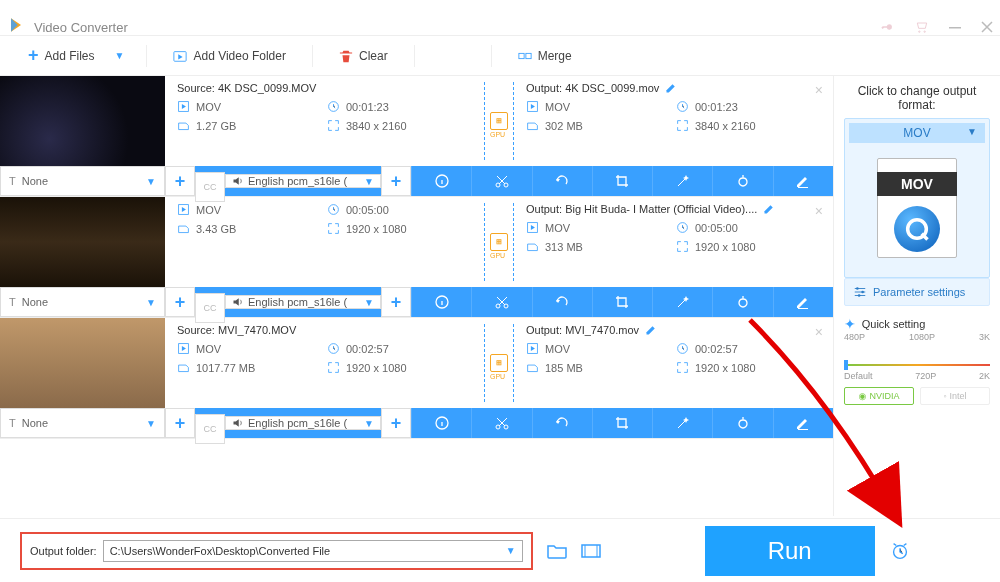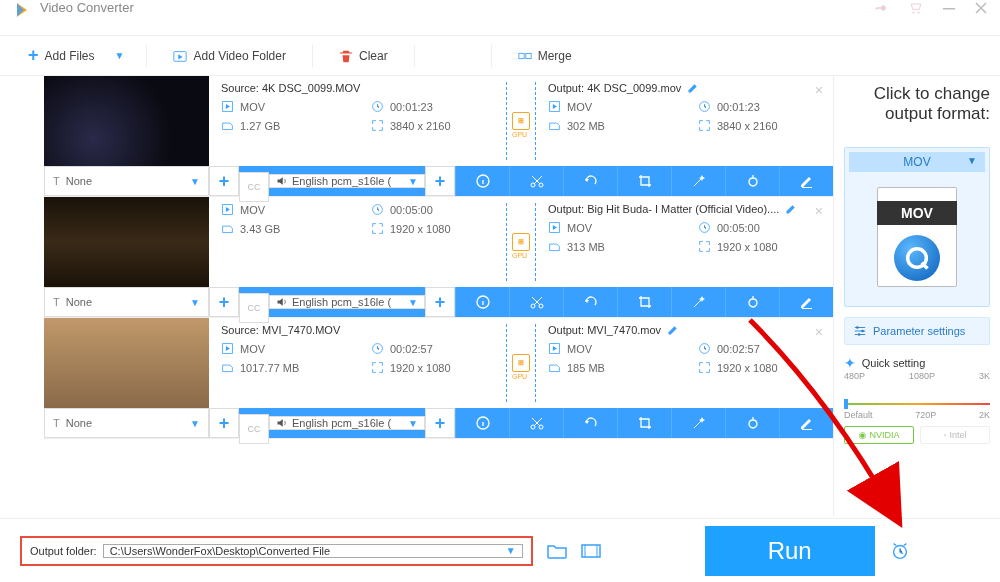--- a/index.html
+++ b/index.html
@@ -1,36 +1,36 @@
 <!DOCTYPE html>
 <html><head>
 <meta charset="utf-8">
 <style>
 * { box-sizing: border-box; margin: 0; padding: 0; font-family: "Segoe UI", Arial, sans-serif; }
 body { background: #fff; width: 1000px; height: 582px; overflow: hidden; position: relative; color: #555; font-size: 12px; }
 
 
-.titlebar { height: 36px; display: flex; align-items: flex-start; padding: 0 12px; border-bottom: 1px solid #eee; }
+.titlebar { height: 36px; display: flex; align-items: flex-end; padding: 0 6px; border-bottom: 1px solid #eee; }
 .app-logo { width: 20px; height: 20px; margin-right: 8px; }
 .app-title { color: #888; font-size: 13px; }
 .titlebar-right { margin-left: auto; display: flex; gap: 18px; align-items: center; }
 .titlebar-right .icon { color: #ddd; width: 16px; height: 16px; cursor: pointer; }
 .win-btn { width: 14px; height: 14px; color: #999; cursor: pointer; }
 
 
 .toolbar { height: 40px; display: flex; align-items: center; padding: 0 20px; gap: 8px; border-bottom: 1px solid #eee; }
 .tool-btn { display: flex; align-items: center; gap: 6px; color: #444; cursor: pointer; padding: 4px 8px; }
 .tool-plus { color: #39a0ff; font-size: 18px; font-weight: bold; }
 .tool-sep { width: 1px; height: 22px; background: #eee; margin: 0 10px; }
 .tool-caret { color: #39a0ff; font-size: 10px; margin: 0 4px; }
 .tool-icon { width: 14px; height: 14px; }
 
 
 .main { display: flex; height: 440px; }
-.list { flex: 1; overflow: hidden; border-right: 1px solid #eee; padding-left: 44px; }
+.list { flex: 1; overflow: hidden; border-right: 1px solid #eee; }
 .sidebar { width: 166px; padding: 8px 10px; }
 
 
 .item { border-bottom: 1px solid #eee; }
 .item-top { display: flex; height: 90px; }
 .thumb { width: 165px; height: 90px; background: #222; display: flex; align-items: center; justify-content: center; position: relative; }
 .thumb.night::after{content:"";position:absolute;inset:0;background:radial-gradient(circle at 30% 70%, #2a2a4a 0%, #0a0a12 60%);}
 .thumb.dark::after{content:"";position:absolute;inset:0;background:linear-gradient(#1a1208,#3a2a18 50%,#1a1208);}
 .thumb.room::after{content:"";position:absolute;inset:0;background:linear-gradient(#c0986a,#8a6a4a);}
 .io { display: flex; flex: 1; }
@@ -54,47 +54,47 @@
 .ab-subtitle .caret { margin-left: auto; color: #39a0ff; font-size: 10px; }
 .ab-btn { width: 30px; height: 30px; display: flex; align-items: center; justify-content: center; color: #fff; cursor: pointer; }
 .ab-btn.white { background: #fff; color: #39a0ff; border: 1px solid #ddd; }
 .ab-btn.cc { background: #fff; color: #bbb; border: 1px solid #ddd; font-size: 9px; font-weight: normal; margin-top: 12px; }
 .ab-audio { width: 156px; background: #fff; border: 1px solid #ddd; display: flex; align-items: center; padding: 0 6px; gap: 4px; color: #555; font-size: 11px; }
 .ab-audio .caret { margin-left: auto; color: #39a0ff; font-size: 10px; }
 .ab-tools { flex: 1; display: flex; }
 .ab-tools .ab-btn { flex: 1; border-left: 1px solid rgba(255,255,255,0.15); }
 
 
-.sb-label { text-align: right; font-size: 17px; color: #333; margin-bottom: 23px; }
+.sb-label { text-align: center; font-size: 12px; color: #333; margin-bottom: 6px; }
 .sb-format { border: 1px solid #bde1ff; background: #eaf5ff; border-radius: 2px; padding: 4px; }
 .sb-format-head { background: #bde1ff; color: #2a7cc7; text-align: center; font-size: 12px; padding: 3px; position: relative; cursor: pointer; }
 .sb-format-head .caret { position: absolute; right: 8px; color: #2a7cc7; font-size: 10px; }
 .sb-format-img { height: 130px; display: flex; align-items: center; justify-content: center; background: #eaf5ff; }
 .mov-icon { width: 80px; height: 100px; position: relative; }
 .mov-icon .page { position:absolute; inset:0; background:#fff; border:1px solid #bbb; border-radius:2px; }
 .mov-icon .band { position:absolute; top:14px; left:0; right:0; height:24px; background:#333; color:#fff; font-size:14px; font-weight:bold; display:flex; align-items:center; justify-content:center; }
 .mov-icon .qt { position:absolute; bottom:6px; left:50%; transform:translateX(-50%); width:46px; height:46px; border-radius:50%; background:radial-gradient(circle at 35% 30%, #5ab8ff, #0a5db8); display:flex; align-items:center; justify-content:center; color:#fff; font-size:18px; }
-.sb-btn { margin-top: 10px; background: #eaf5ff; border: 1px solid #d4eaff; padding: 6px 8px; display: flex; align-items: center; gap: 6px; color: #2a7cc7; font-size: 11px; cursor: pointer; border-radius: 2px; }
+.sb-btn { margin-top: 0; background: #eaf5ff; border: 1px solid #d4eaff; padding: 6px 8px; display: flex; align-items: center; gap: 6px; color: #2a7cc7; font-size: 11px; cursor: pointer; border-radius: 2px; }
 .sb-quick-head { margin-top: 10px; display: flex; align-items: center; gap: 6px; color: #333; font-size: 11px; }
 .sb-slider { margin: 8px 0 2px; position: relative; height: 14px; }
 .sb-slider .track { position:absolute; top:9px; left:0; right:0; height:2px; background: linear-gradient(to right, #7ac943 0%, #f5a623 50%, #e74c3c 100%); }
 .sb-slider .thumb-s { position:absolute; top:5px; left:0; width:4px; height:10px; background:#39a0ff; }
 .sb-scale { display: flex; justify-content: space-between; font-size: 9px; color: #999; }
 .sb-scale.top { margin-bottom: 13px; }
 .sb-hw { margin-top: 12px; }
 .sb-vendors { display: flex; gap: 6px; margin-top: 6px; }
 .sb-vendor { flex: 1; border: 1px solid #eee; border-radius: 2px; font-size: 9px; display:flex; align-items:center; justify-content:center; gap:3px; height:18px; }
 .sb-vendor.nv { border-color:#7ac943; color:#7ac943; }
 .sb-vendor.intel { color:#bbb; }
 
 
 .bottom { position: absolute; left: 0; right: 0; bottom: 0; height: 64px; display: flex; align-items: center; padding: 0 20px; gap: 14px; border-top: 1px solid #eee; text-align: center; }
 .output-row { display: flex; align-items: center; gap: 6px; border: 2px solid #e74c3c; padding: 6px 8px; }
 .output-label { font-size: 11px; color: #333; }
-.output-path { width: 420px; height: 14px; border: 1px solid #aaa; font-size: 11px; padding: 0 6px; display:flex; align-items:center; color:#333; position:relative; }
+.output-path { width: 420px; height: 22px; border: 1px solid #aaa; font-size: 11px; padding: 0 6px; display:flex; align-items:center; color:#333; position:relative; }
 .output-path .caret { position:absolute; right:6px; color:#39a0ff; font-size:10px; }
 .bottom-icon { color:#39a0ff; cursor:pointer; }
 .run-btn { width: 170px; height: 50px; background: #1fa2ff; color: #fff; font-size: 24px; display:flex; align-items:center; justify-content:center; cursor:pointer; margin-left: 90px; }
 .alarm { color:#39a0ff; cursor:pointer; }
 
 
 .arrow { position:absolute; pointer-events:none; }
 
 .pencil { color:#39a0ff; cursor:pointer; }
 </style>

